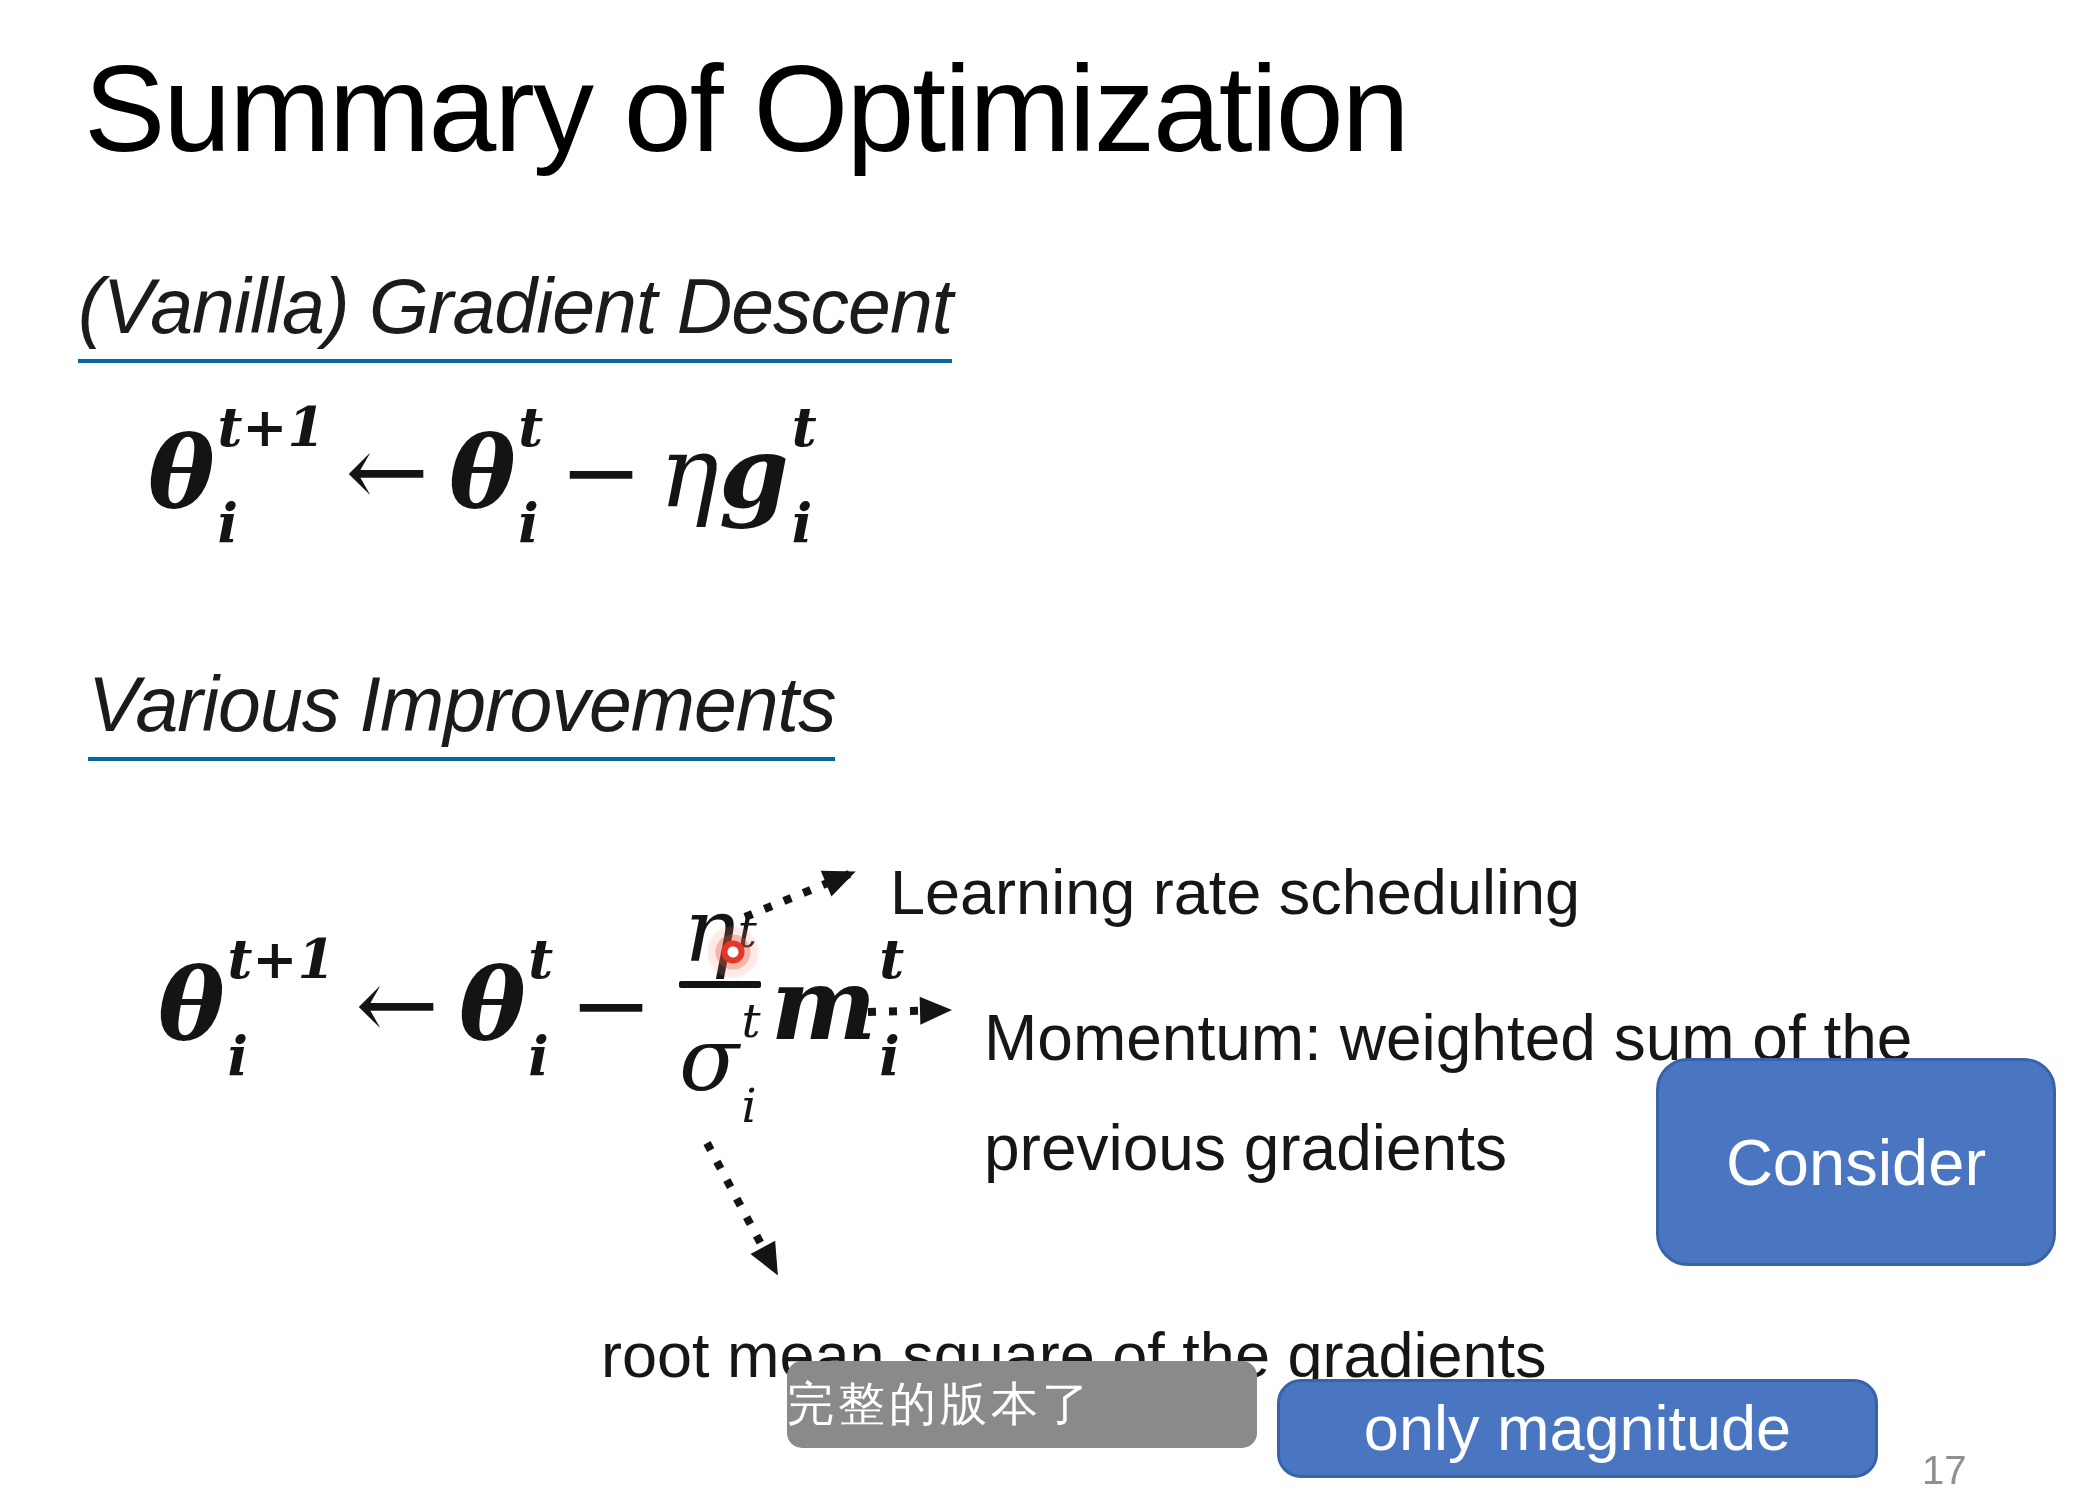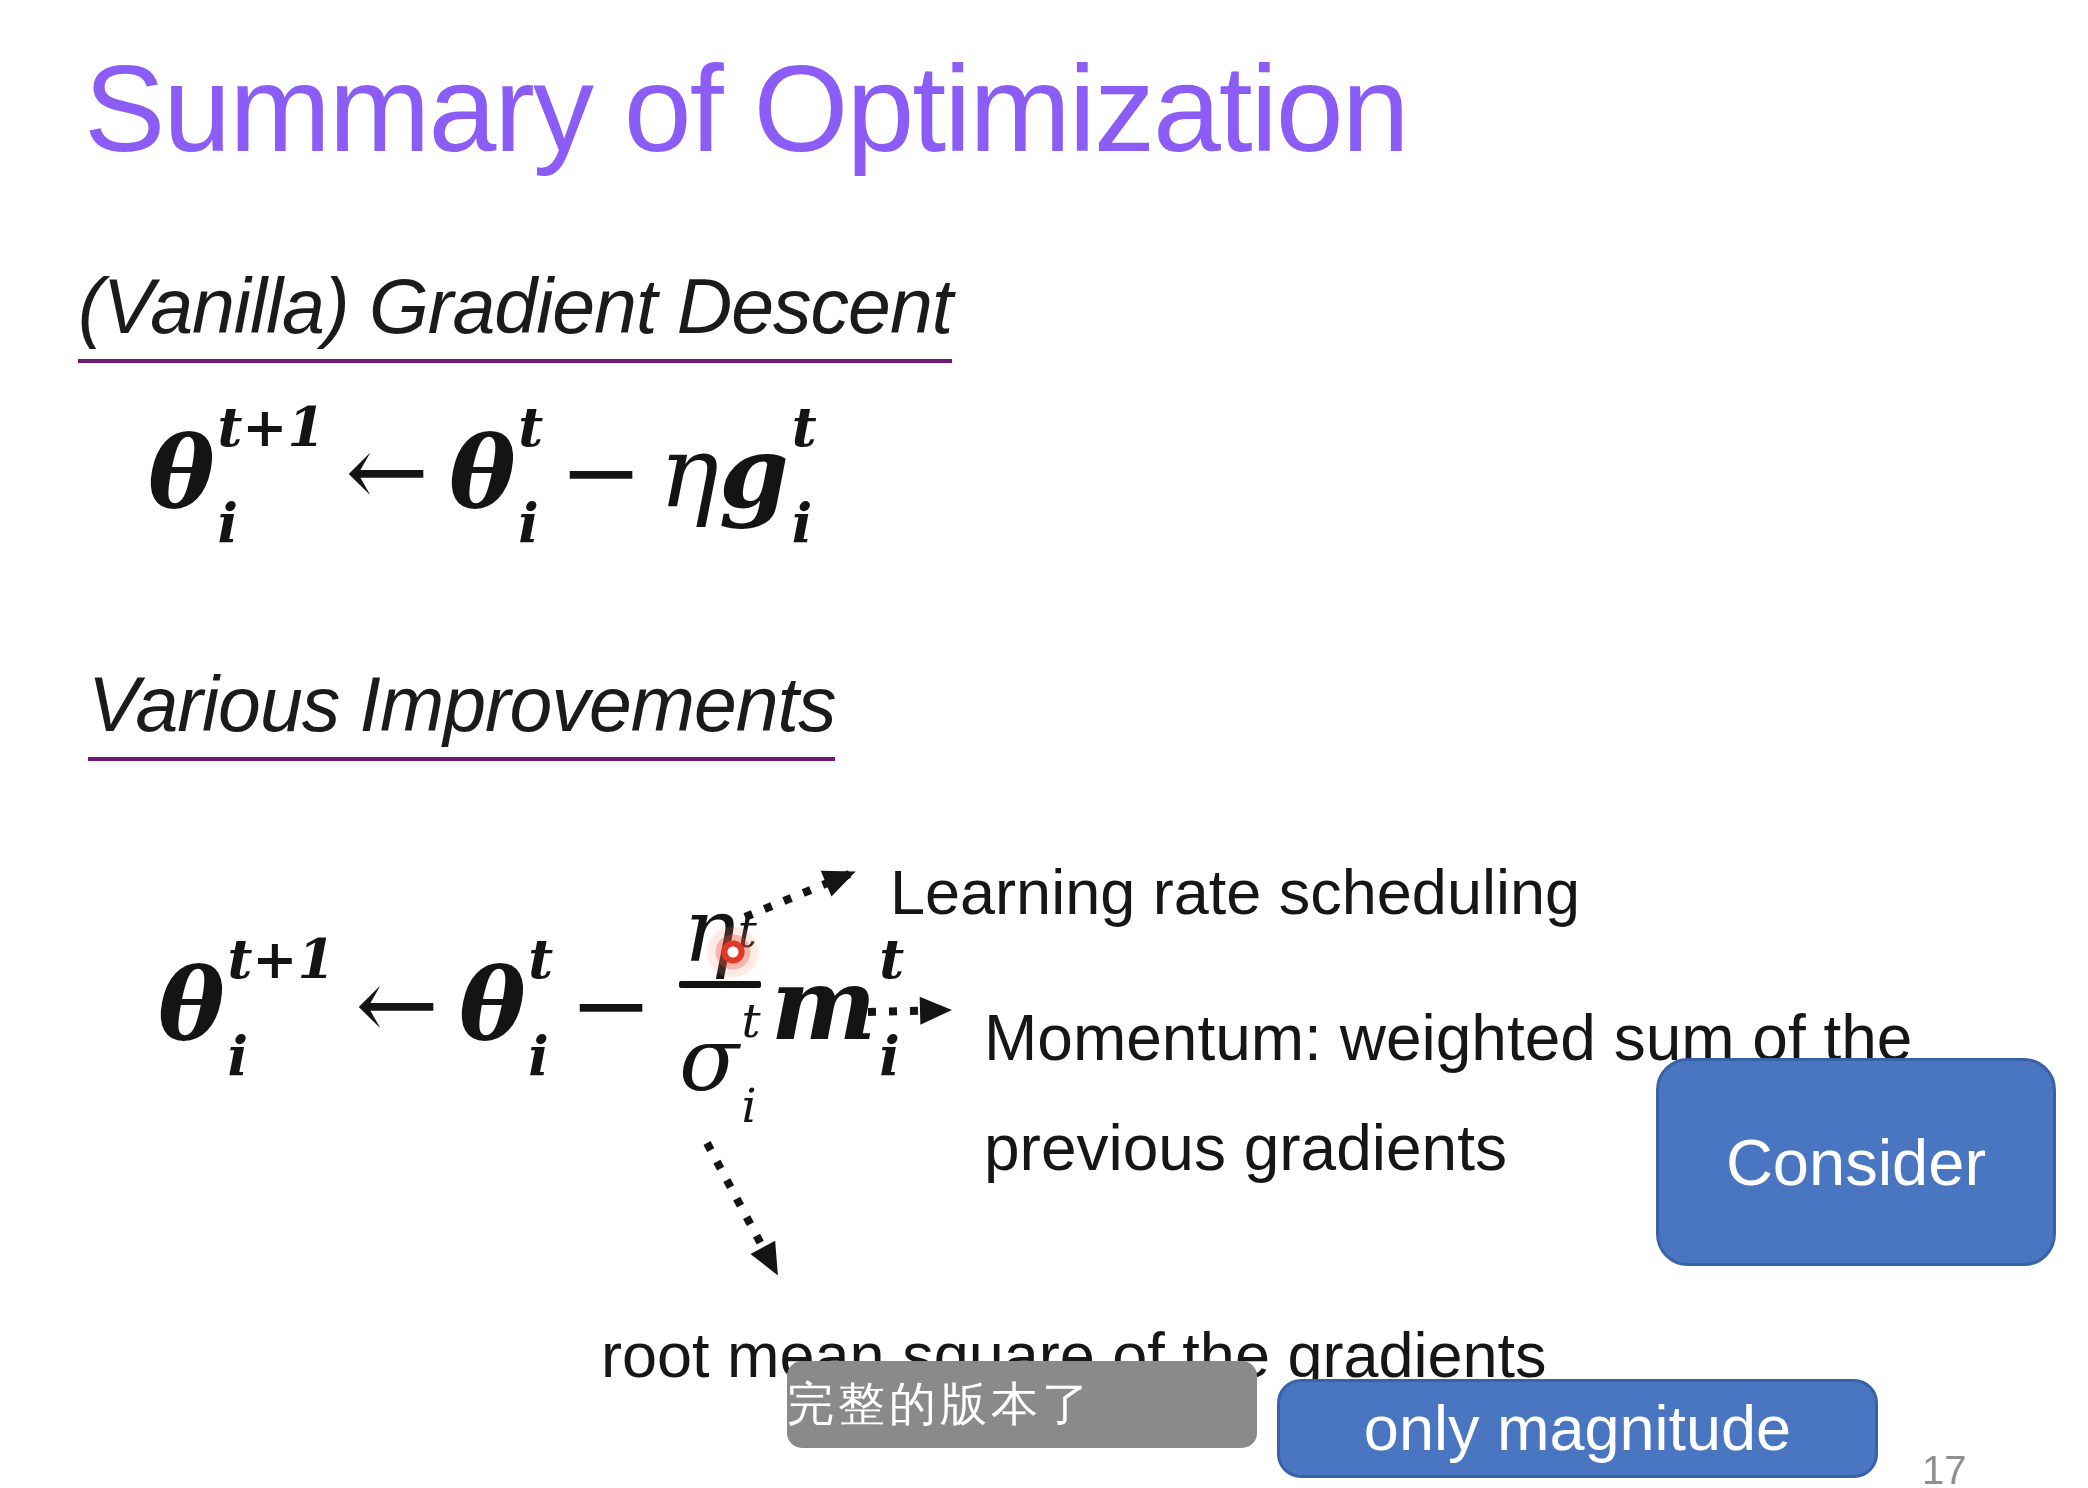--- a/index.html
+++ b/index.html
@@ -10,26 +10,26 @@
     overflow:hidden;
     font-family:"Liberation Sans", sans-serif;
     color:var(--text-dark, #1d1d1d);
   }
   .abs { position:absolute; }
 
   
   .slide-title {
     left:84px; top:42px;
     font-size:122px; font-weight:400; letter-spacing:-2px;
-    color:#8b5cf6; white-space:nowrap; line-height:1.1;
+    color:#000000; white-space:nowrap; line-height:1.1;
   }
   .heading {
     font-style:italic; font-size:77px; letter-spacing:-1px;
     color:#1b1b1b; white-space:nowrap; line-height:1.0;
-    border-bottom:4px solid #701a75; padding-bottom:14px;
+    border-bottom:4px solid #0369a1; padding-bottom:14px;
     display:inline-block;
   }
   #heading-vanilla { left:78px; top:268px; }
   #heading-improve { left:88px; top:666px; }
 
   
   .formula {
     display:flex; align-items:center;
     font-family:"DejaVu Serif", serif; font-style:italic;
     font-size:100px; color:#141414; line-height:1;

